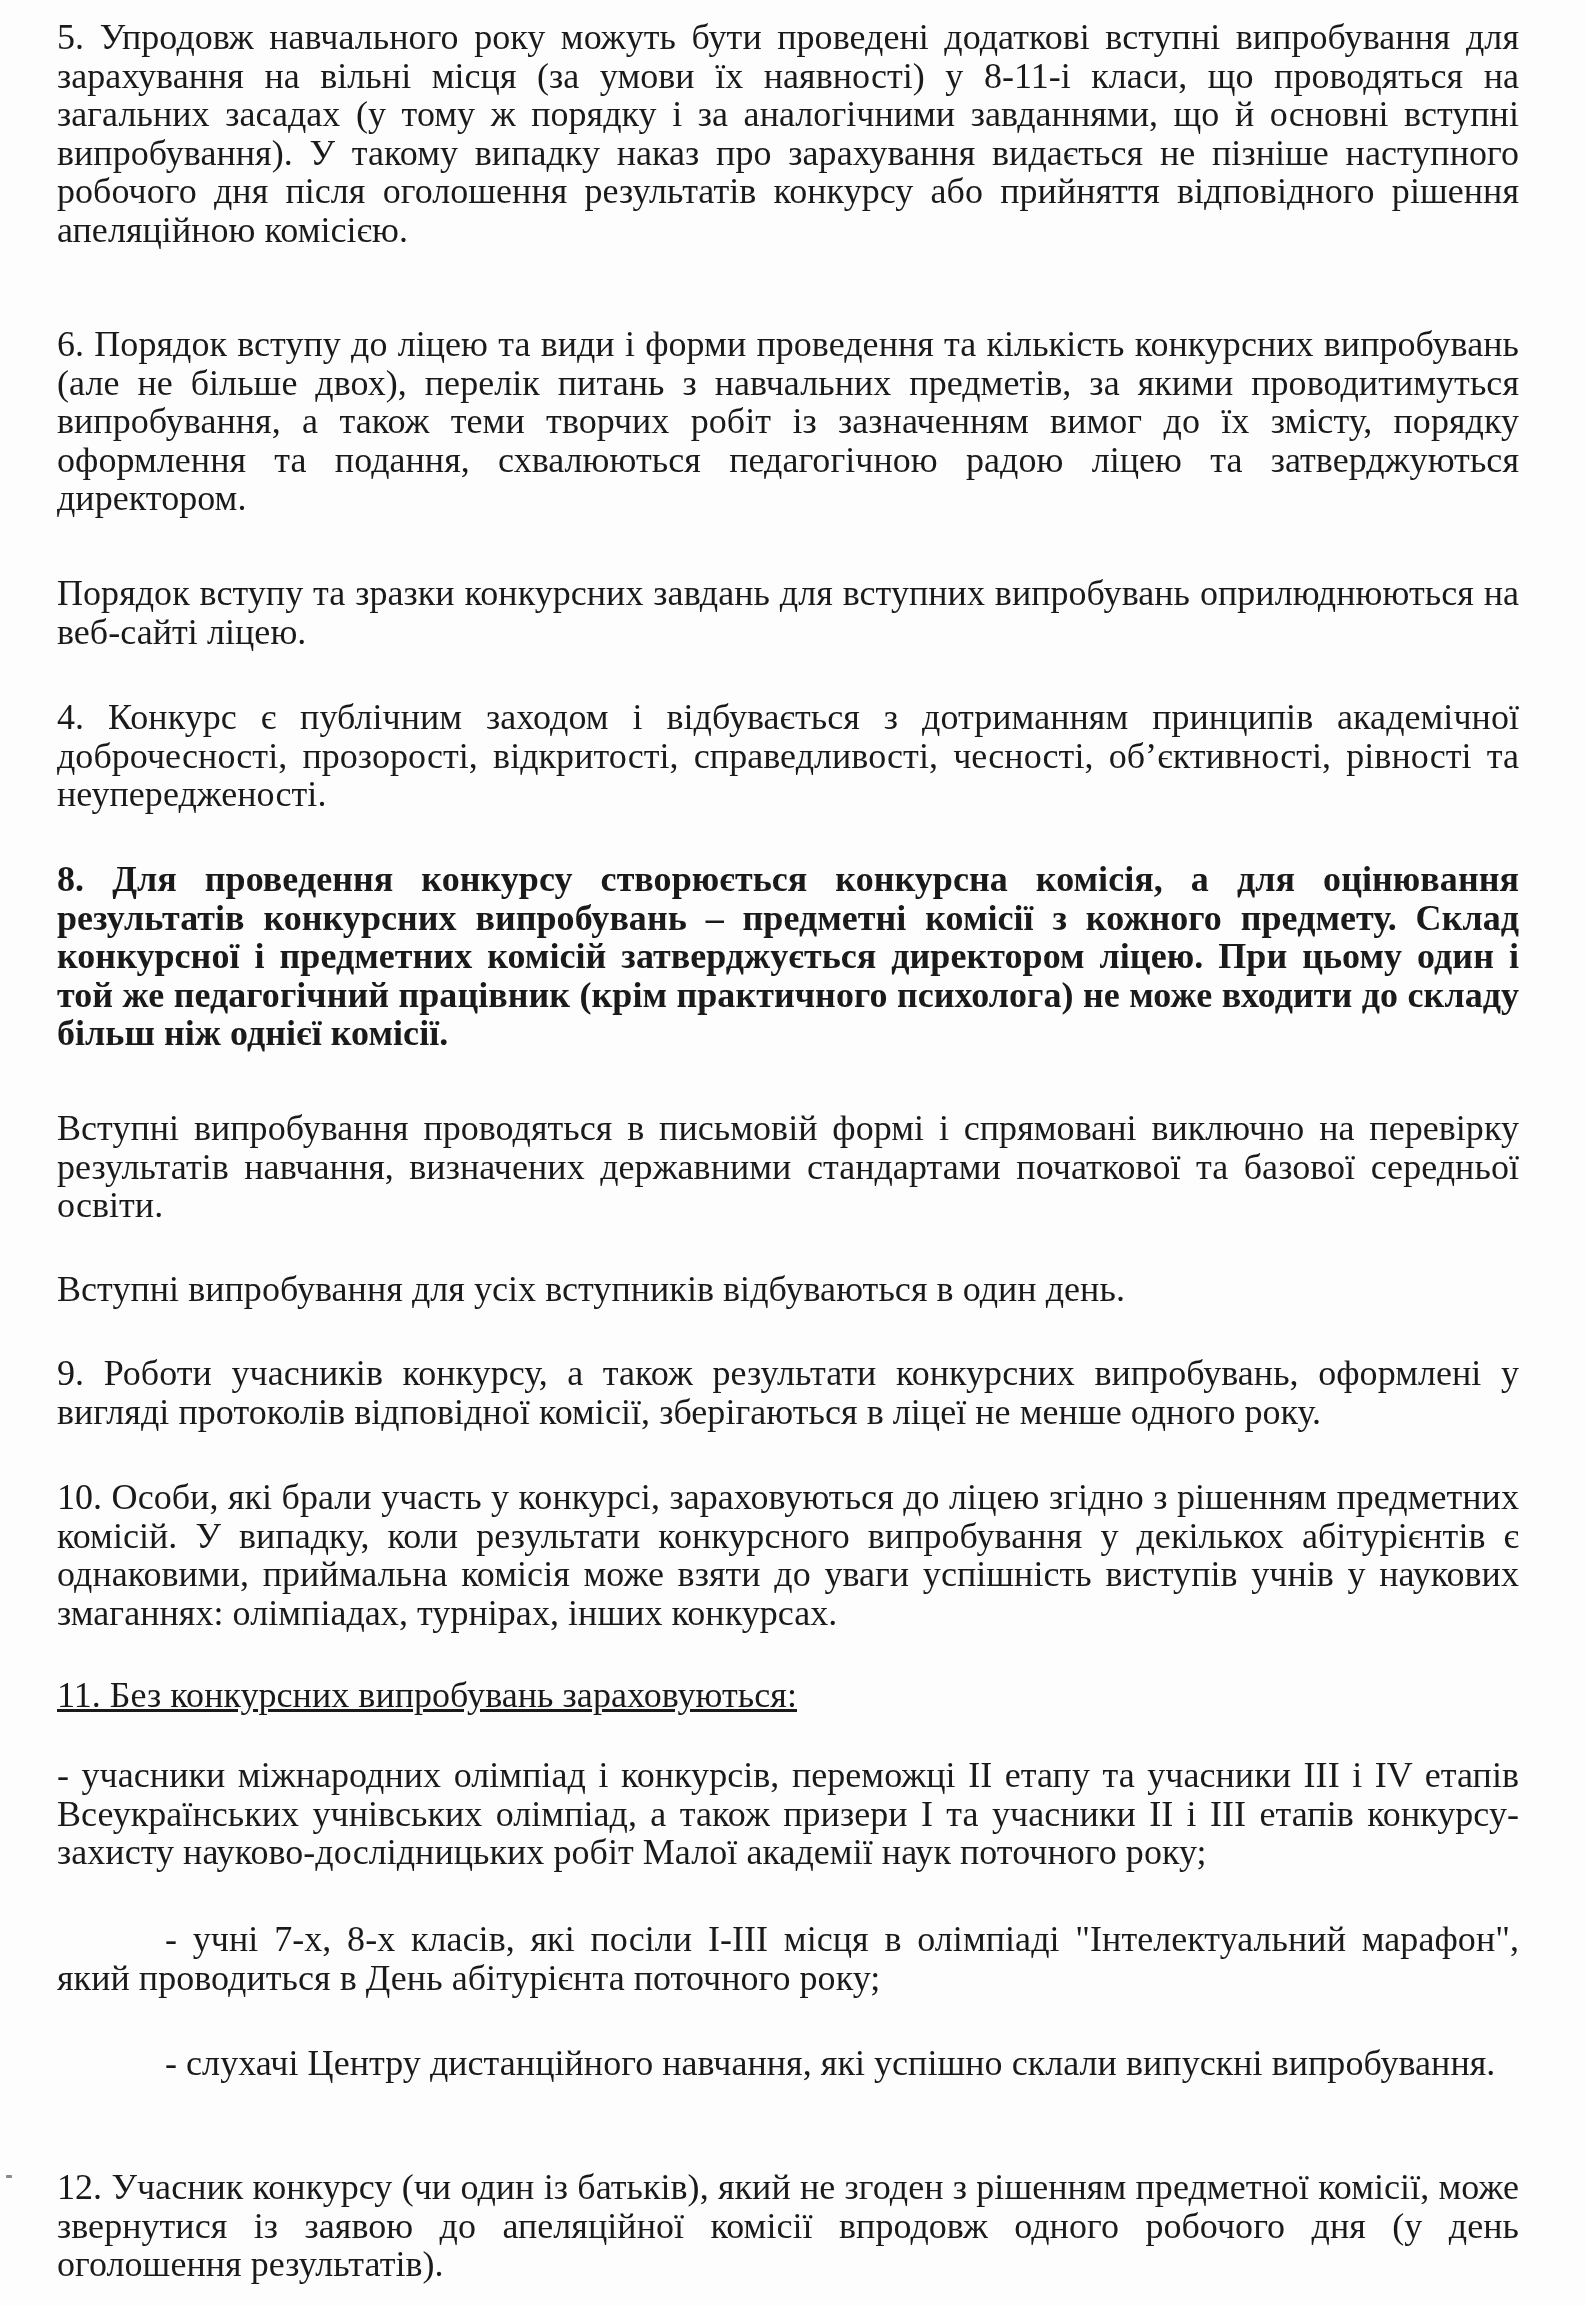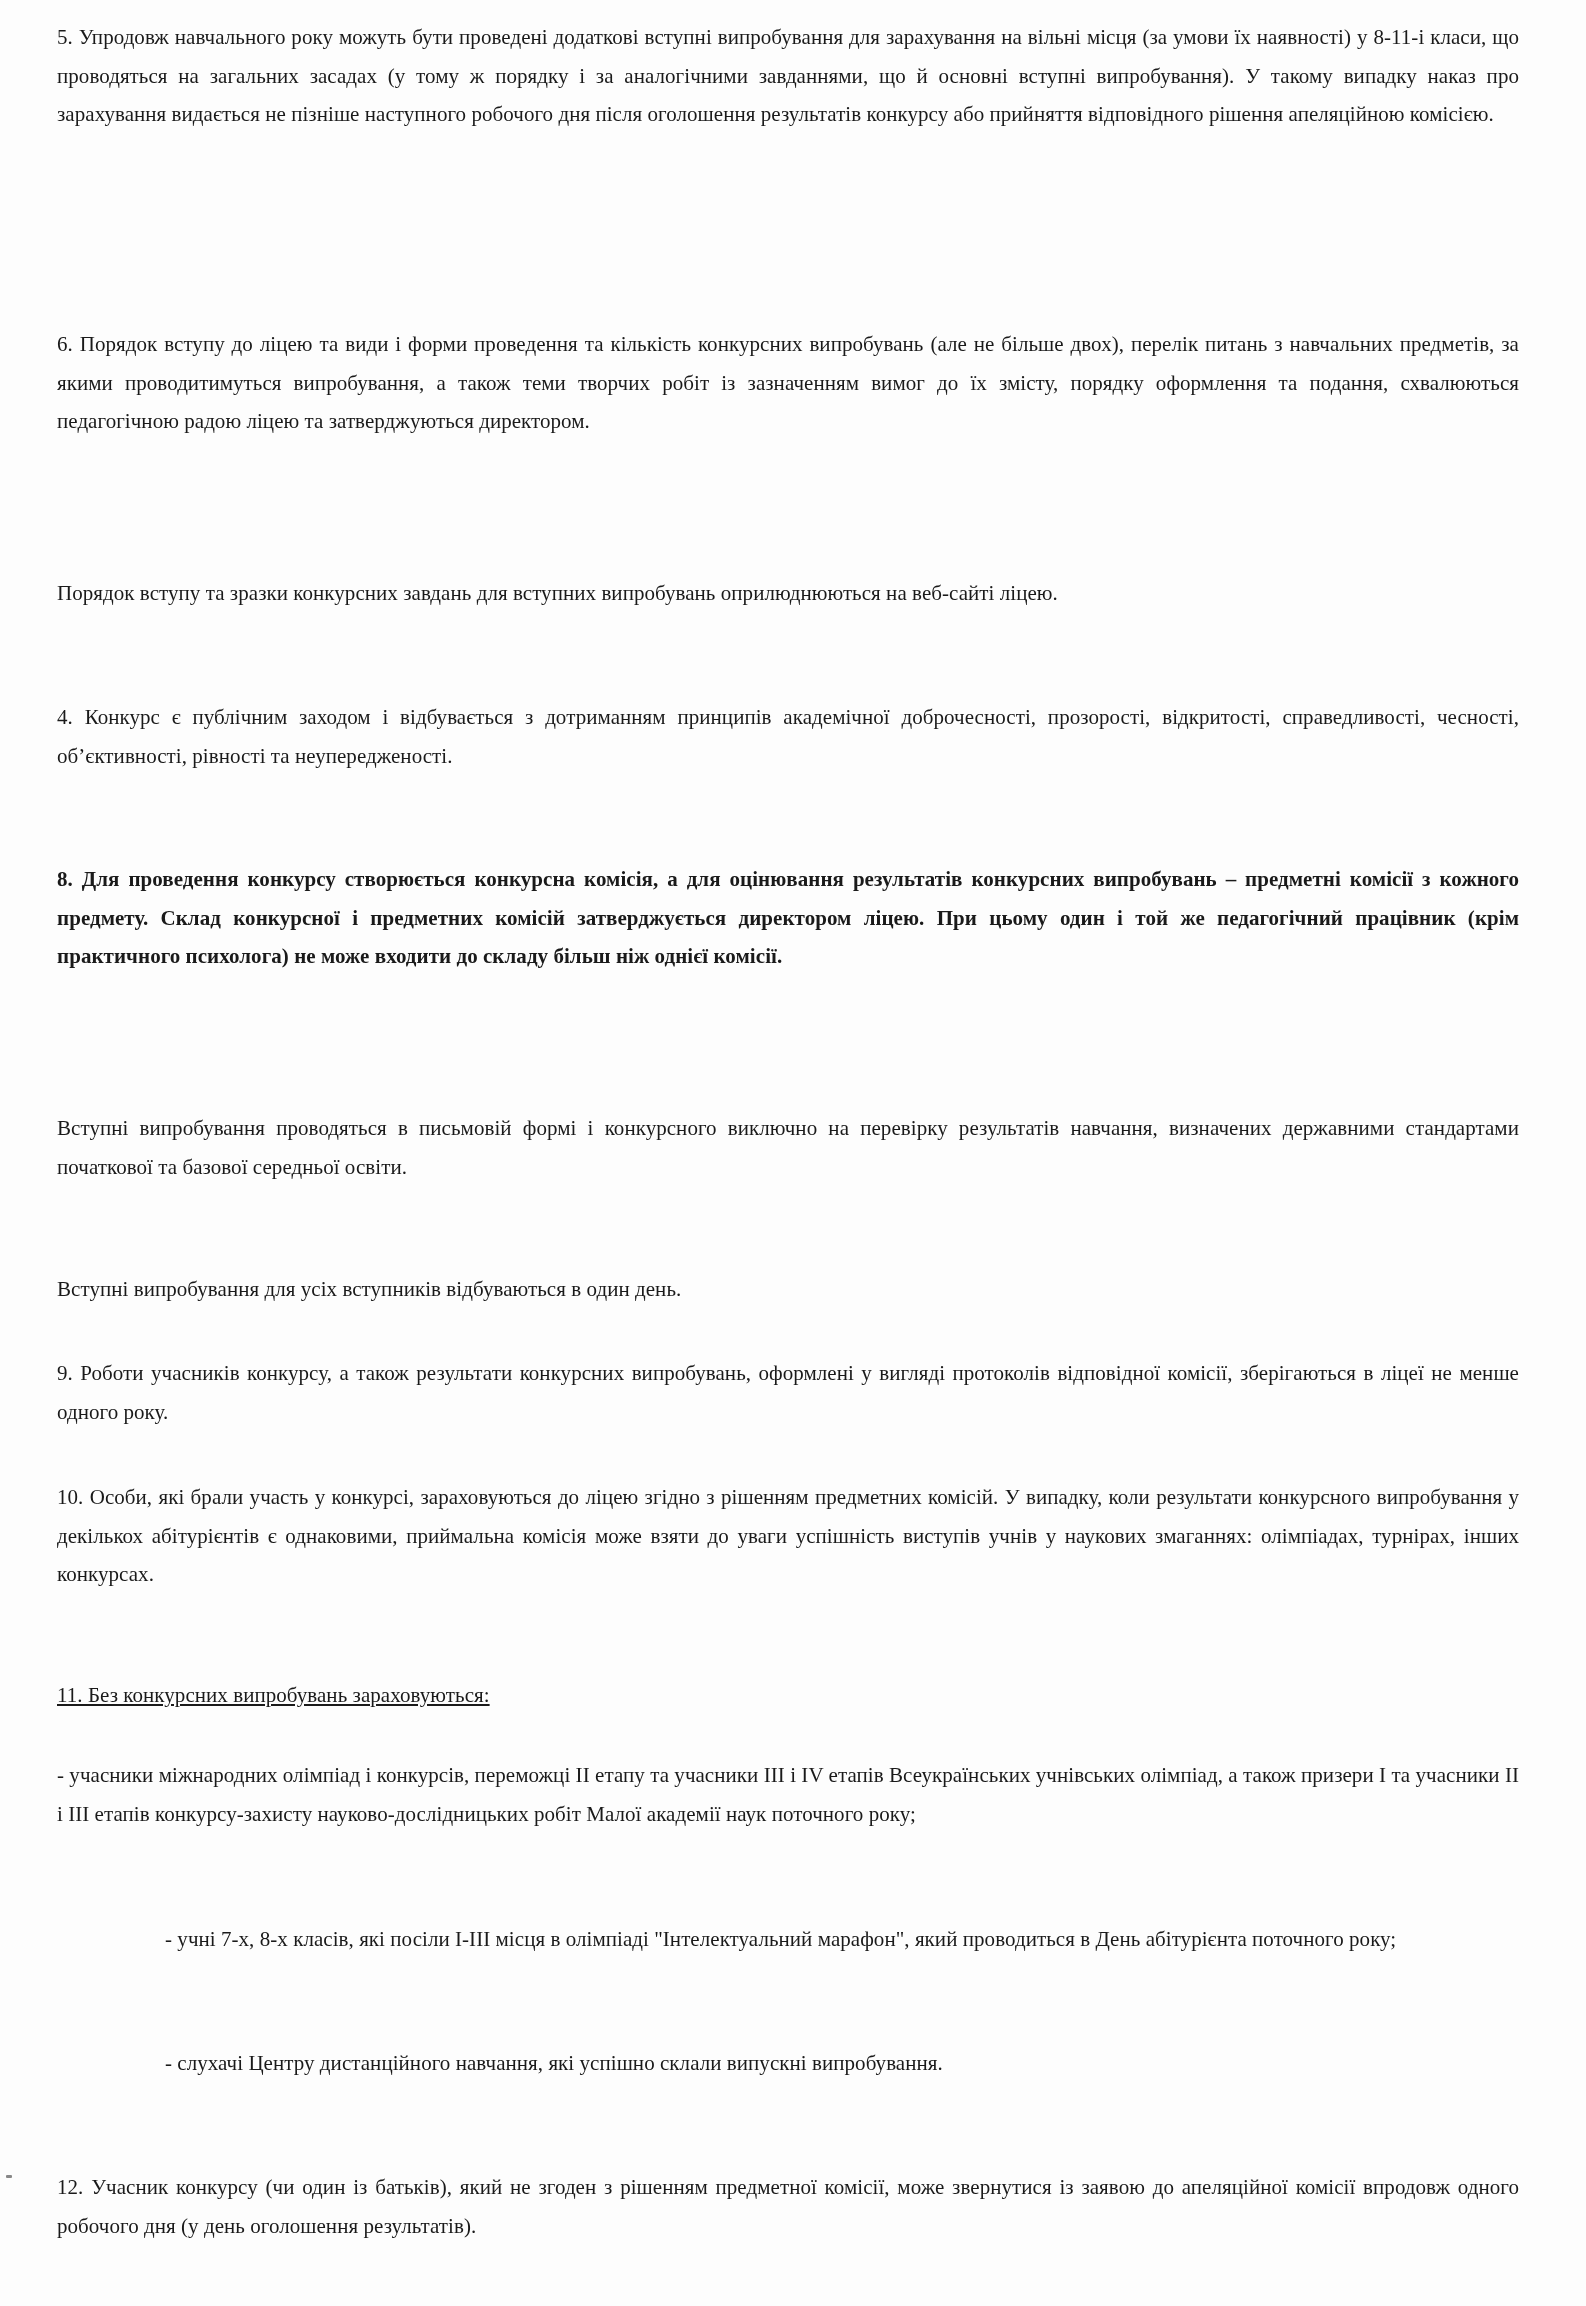--- a/index.html
+++ b/index.html
@@ -6,40 +6,40 @@
   body {
     width: 1586px; height: 2306px; position: relative; overflow: hidden;
     font-family: "Liberation Serif", "DejaVu Serif", serif;
     color: #1a1a1a;
   }
   .page {
     position: absolute; left: 57px; top: 0; width: 1462px;
   }
   .para {
     position: absolute; left: 0; width: 1462px;
-    font-size: 21px; line-height: 38.5px;
+    font-size: 36px; line-height: 38.5px;
     text-align: justify; text-align-last: left;
     margin: 0; letter-spacing: 0.05px;
   }
   .indent { text-indent: 108px; }
   .mark {
     position: absolute; left: 6px; top: 2175px; width: 6px; height: 3px;
     background: #888; border-radius: 1px;
   }
 </style>
 </head>
 <body>
 
 <div class="page">
   <p class="para" style="top:18px;">5. Упродовж навчального року можуть бути проведені додаткові вступні випробування для зарахування на вільні місця (за умови їх наявності) у 8-11-і класи, що проводяться на загальних засадах (у тому ж порядку і за аналогічними завданнями, що й основні вступні випробування). У такому випадку наказ про зарахування видається не пізніше наступного робочого дня після оголошення результатів конкурсу або прийняття відповідного рішення апеляційною комісією.</p>
   <p class="para" style="top:325px;">6. Порядок вступу до ліцею та види і форми проведення та кількість конкурсних випробувань (але не більше двох), перелік питань з навчальних предметів, за якими проводитимуться випробування, а також теми творчих робіт із зазначенням вимог до їх змісту, порядку оформлення та подання, схвалюються педагогічною радою ліцею та затверджуються директором.</p>
   <p class="para" style="top:574px;">Порядок вступу та зразки конкурсних завдань для вступних випробувань оприлюднюються на веб-сайті ліцею.</p>
   <p class="para" style="top:698px;">4. Конкурс є публічним заходом і відбувається з дотриманням принципів академічної доброчесності, прозорості, відкритості, справедливості, чесності, об’єктивності, рівності та неупередженості.</p>
   <p class="para" style="top:860px;font-weight:bold;">8. Для проведення конкурсу створюється конкурсна комісія, а для оцінювання результатів конкурсних випробувань – предметні комісії з кожного предмету. Склад конкурсної і предметних комісій затверджується директором ліцею. При цьому один і той же педагогічний працівник (крім практичного психолога) не може входити до складу більш ніж однієї комісії.</p>
-  <p class="para" style="top:1109px;">Вступні випробування проводяться в письмовій формі і конкурсного виключно на перевірку результатів навчання, визначених державними стандартами початкової та базової середньої освіти.</p>
+  <p class="para" style="top:1109px;">Вступні випробування проводяться в письмовій формі і спрямовані виключно на перевірку результатів навчання, визначених державними стандартами початкової та базової середньої освіти.</p>
   <p class="para" style="top:1270px;">Вступні випробування для усіх вступників  відбуваються в один день.</p>
   <p class="para" style="top:1354px;">9. Роботи учасників конкурсу, а також результати конкурсних випробувань, оформлені у вигляді протоколів відповідної комісії, зберігаються в ліцеї не менше одного року.</p>
   <p class="para" style="top:1478px;">10. Особи, які брали участь у конкурсі, зараховуються до ліцею згідно з рішенням предметних комісій. У випадку, коли результати конкурсного випробування у декількох абітурієнтів є однаковими, приймальна комісія може взяти до уваги успішність виступів учнів у наукових змаганнях: олімпіадах, турнірах, інших конкурсах.</p>
   <p class="para" style="top:1676px;text-decoration:underline;">11. Без конкурсних випробувань зараховуються:</p>
   <p class="para" style="top:1756px;">- учасники міжнародних олімпіад і конкурсів, переможці II етапу та учасники III і IV етапів Всеукраїнських учнівських олімпіад, а також призери I та учасники II і III етапів конкурсу-захисту науково-дослідницьких робіт Малої академії наук поточного року;</p>
   <p class="para indent" style="top:1920px;">- учні 7-х, 8-х класів, які посіли I-III місця в олімпіаді "Інтелектуальний марафон", який проводиться в День абітурієнта поточного року;</p>
   <p class="para indent" style="top:2044px;">- слухачі Центру дистанційного навчання, які успішно склали випускні випробування.</p>
   <p class="para" style="top:2168px;">12. Учасник конкурсу (чи один із батьків), який не згоден з рішенням предметної комісії, може звернутися із заявою до апеляційної комісії впродовж одного робочого дня (у день оголошення результатів).</p>
 </div>
 

